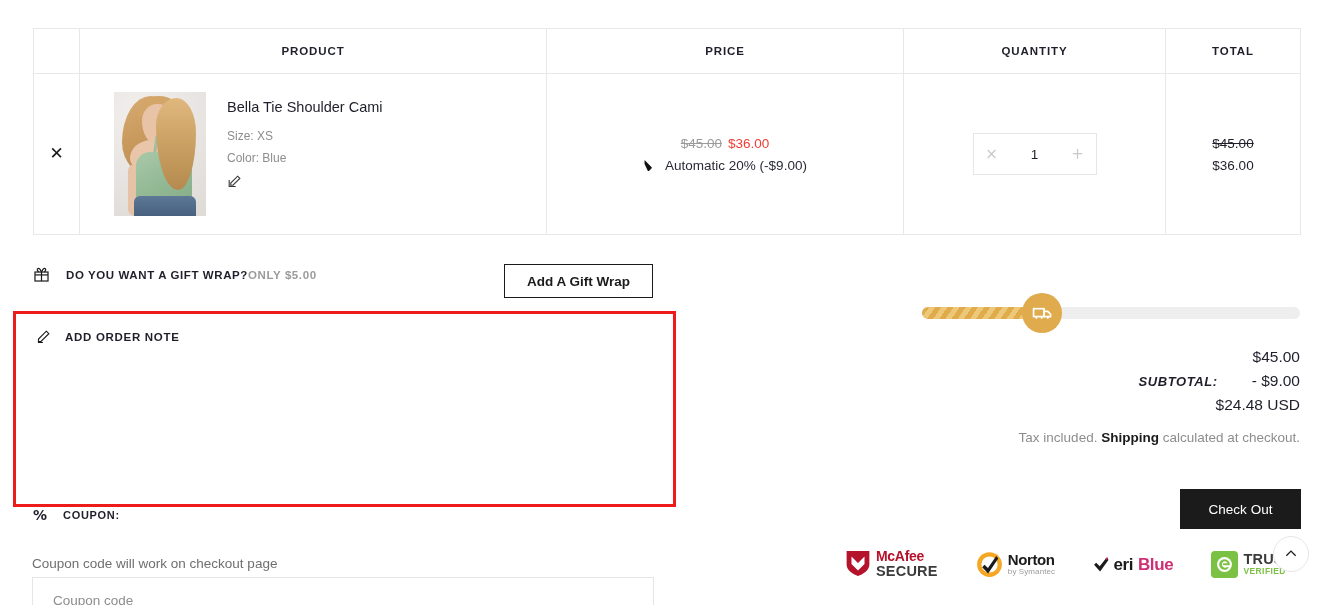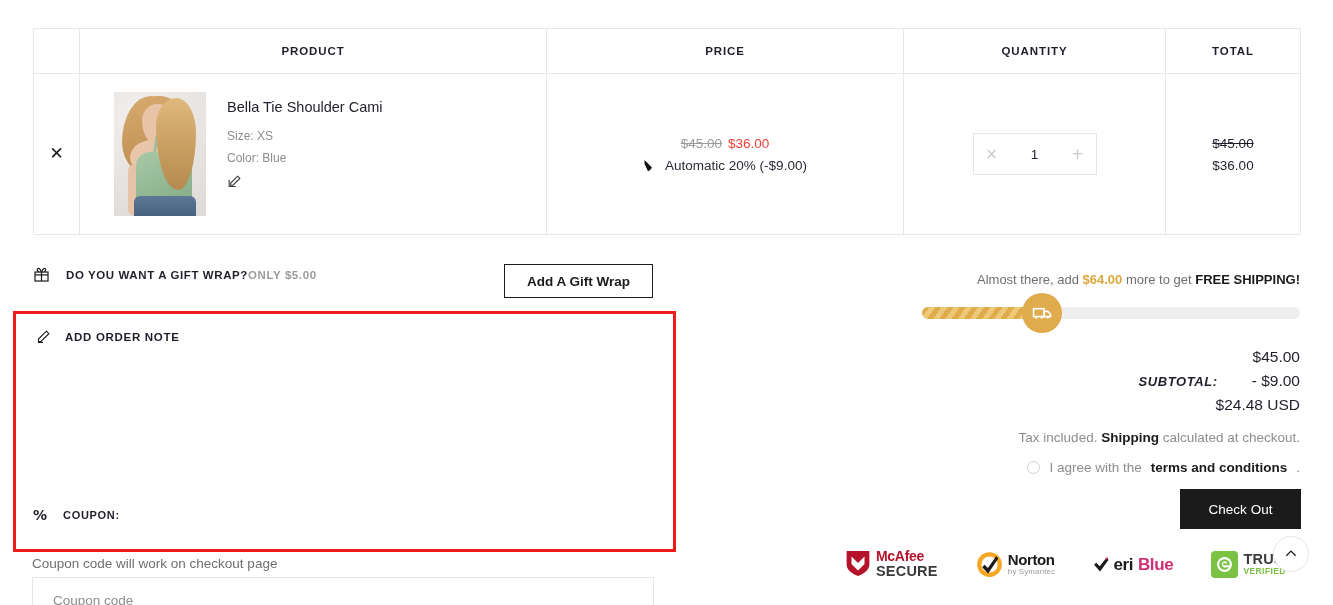--- a/index.html
+++ b/index.html
@@ -226,21 +226,21 @@
     color: #1b1b1b;
     font-size: 13.5px;
     font-weight: 700;
     cursor: pointer;
     font-family: "Liberation Sans", sans-serif;
   }
 
   
   .order-note-region {
     position: absolute; left: 13px; top: 311px;
-    width: 663px; height: 241px;
+    width: 663px; height: 196px;
     border: 3px solid #ee1b1b;
   }
   .note-head {
     position: absolute; left: 20px; top: 15px;
     display: flex; align-items: center; gap: 14px;
   }
   .pencil-icon { width: 15px; height: 15px; display: block; }
   .note-label {
     font-size: 11.5px; letter-spacing: 0.7px;
     color: #1f1f2b; font-weight: 600;
@@ -519,21 +519,20 @@
     </div>
   </div>
 
   <div class="coupon-head">
     <span class="percent-icon">%</span>
     <span class="coupon-label">COUPON:</span>
   </div>
   <div class="coupon-help">Coupon code will work on checkout page</div>
   <input class="coupon-input" type="text" placeholder="Coupon code" style="">
 
-  <div class="ship-msg"><span>Almost there, add </span><span class="amount">$64.00</span><span> more to get </span><span class="free">FREE SHIPPING!</span></div>
 
   <div class="progress-wrap">
     <div class="progress-track"></div>
     <div class="progress-fill"></div>
   </div>
   <div class="truck-badge">
     <svg class="truck-icon" viewBox="0 0 24 24" fill="none" stroke="#ffffff" stroke-width="1.9">
       <rect x="1.8" y="6.5" width="12" height="9"></rect>
       <path d="M13.8 9.5h4.2l3.2 3.4v2.6h-7.4z"></path>
       <line x1="5" y1="15.5" x2="5" y2="18"></line>
@@ -550,26 +549,20 @@
       <span class="totals-label">SUBTOTAL:</span>
       <span>- $9.00</span>
     </div>
     <div class="totals-row">
       <span>$24.48 USD</span>
     </div>
   </div>
 
   <div class="tax-line"><span>Tax included. </span><span class="ship-link">Shipping</span><span> calculated at checkout.</span></div>
 
-  <div class="agree-row">
-    <span class="agree-circle"></span>
-    <span>I agree with the </span>
-      <span class="terms">terms and conditions</span>
-      <span>.</span>
-  </div>
 
   <button class="checkout-btn">Check Out</button>
 
   <div class="badges">
 
     <div class="badge">
       <svg class="mcafee-shield" viewBox="0 0 24 26">
         <path d="M1.5 1.5h21v12.5c0 6-6.5 9.2-10.5 10.5C8 23.2 1.5 20 1.5 14z" fill="#b5122b"></path>
         <path d="M6 6.5l6 6 6-6v7l-6 6-6-6z" fill="#ffffff"></path>
       </svg>

